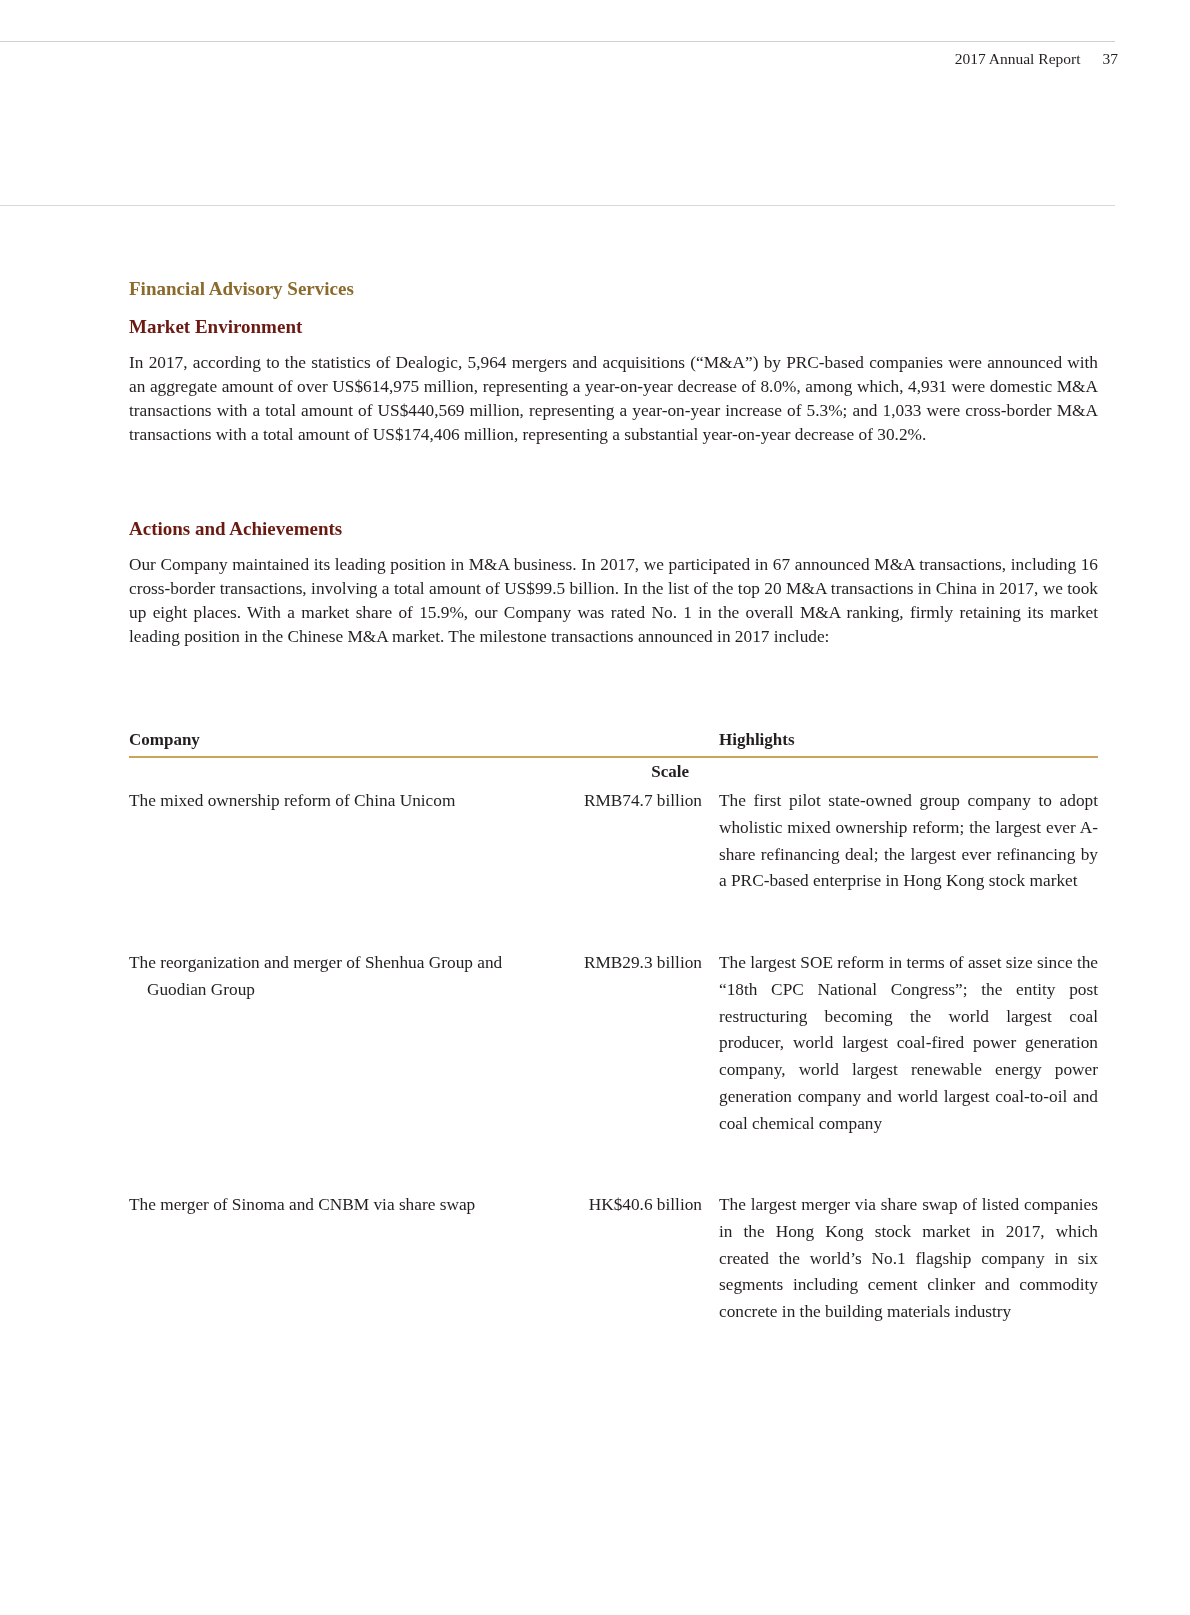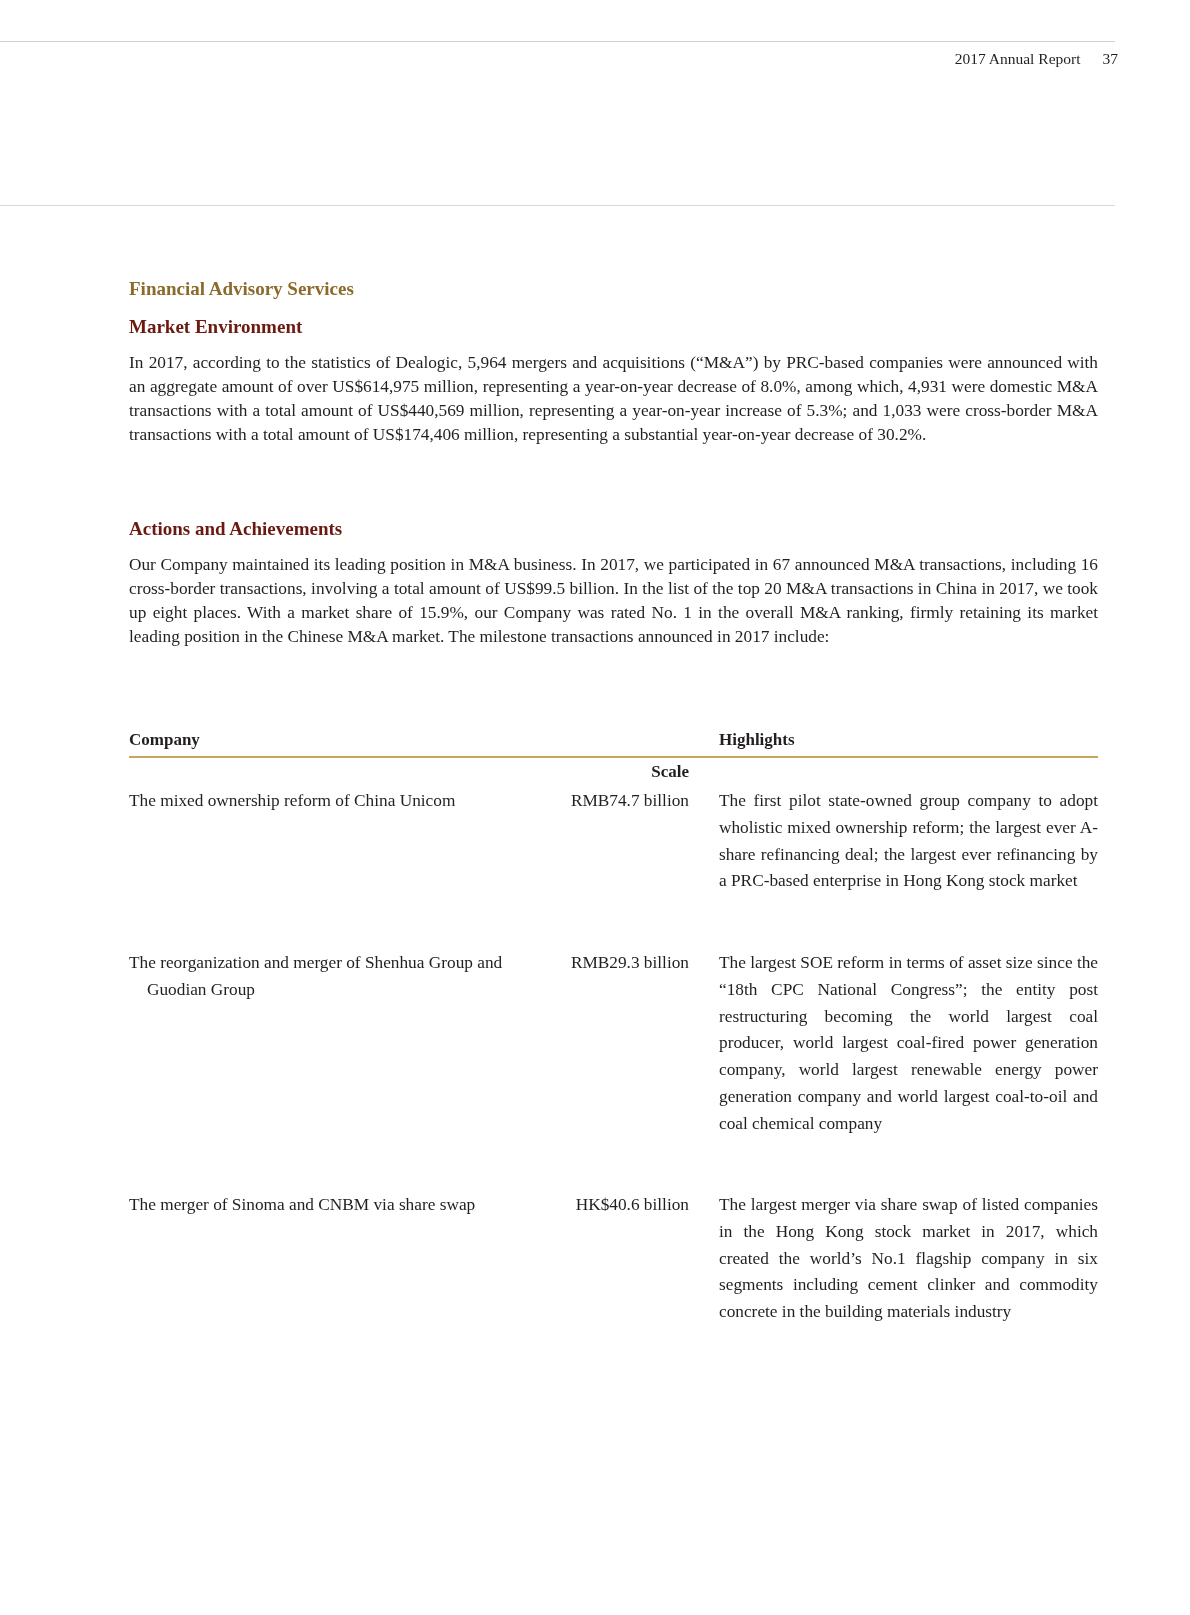--- a/index.html
+++ b/index.html
@@ -11,21 +11,21 @@
   h2.sec { position:absolute; left:129px; top:278px; margin:0; font-size:19px; font-weight:bold; color:#8b6a2b; }
   h3.sub { margin:0; font-size:19px; font-weight:bold; color:#6b1a12; position:absolute; left:129px; }
   p.body { position:absolute; left:129px; width:969px; margin:0; font-size:17.3px; line-height:24px; text-align:justify; }
   .tbl-head { position:absolute; left:129px; width:969px; top:730px; height:26px; font-size:17px; font-weight:bold; }
   .tbl-head .c1 { position:absolute; left:0; }
   .tbl-head .c2 { position:absolute; right:409px;margin-top:32px; }
   .tbl-head .c3 { position:absolute; left:590px; }
   .tbl-rule { position:absolute; left:129px; width:969px; top:756px; height:2px; background:#c9a45c; }
   .row { position:absolute; left:129px; width:969px; font-size:17.3px; line-height:26.8px; }
   .row .proj { position:absolute; left:0; width:380px; padding-left:18px; text-indent:-18px; }
-  .row .scale { position:absolute; right:409px; white-space:nowrap; }
+  .row .scale { position:absolute; right:396px; white-space:nowrap; }
   .row .hl { position:absolute; left:590px; width:379px; text-align:justify; }
 </style>
 </head>
 <body>
 
 <div class="rule-top"></div>
 <div class="header">
   <span>2017 Annual Report</span><span class="pg">37</span>
 </div>
 <div class="rule-mid"></div>

